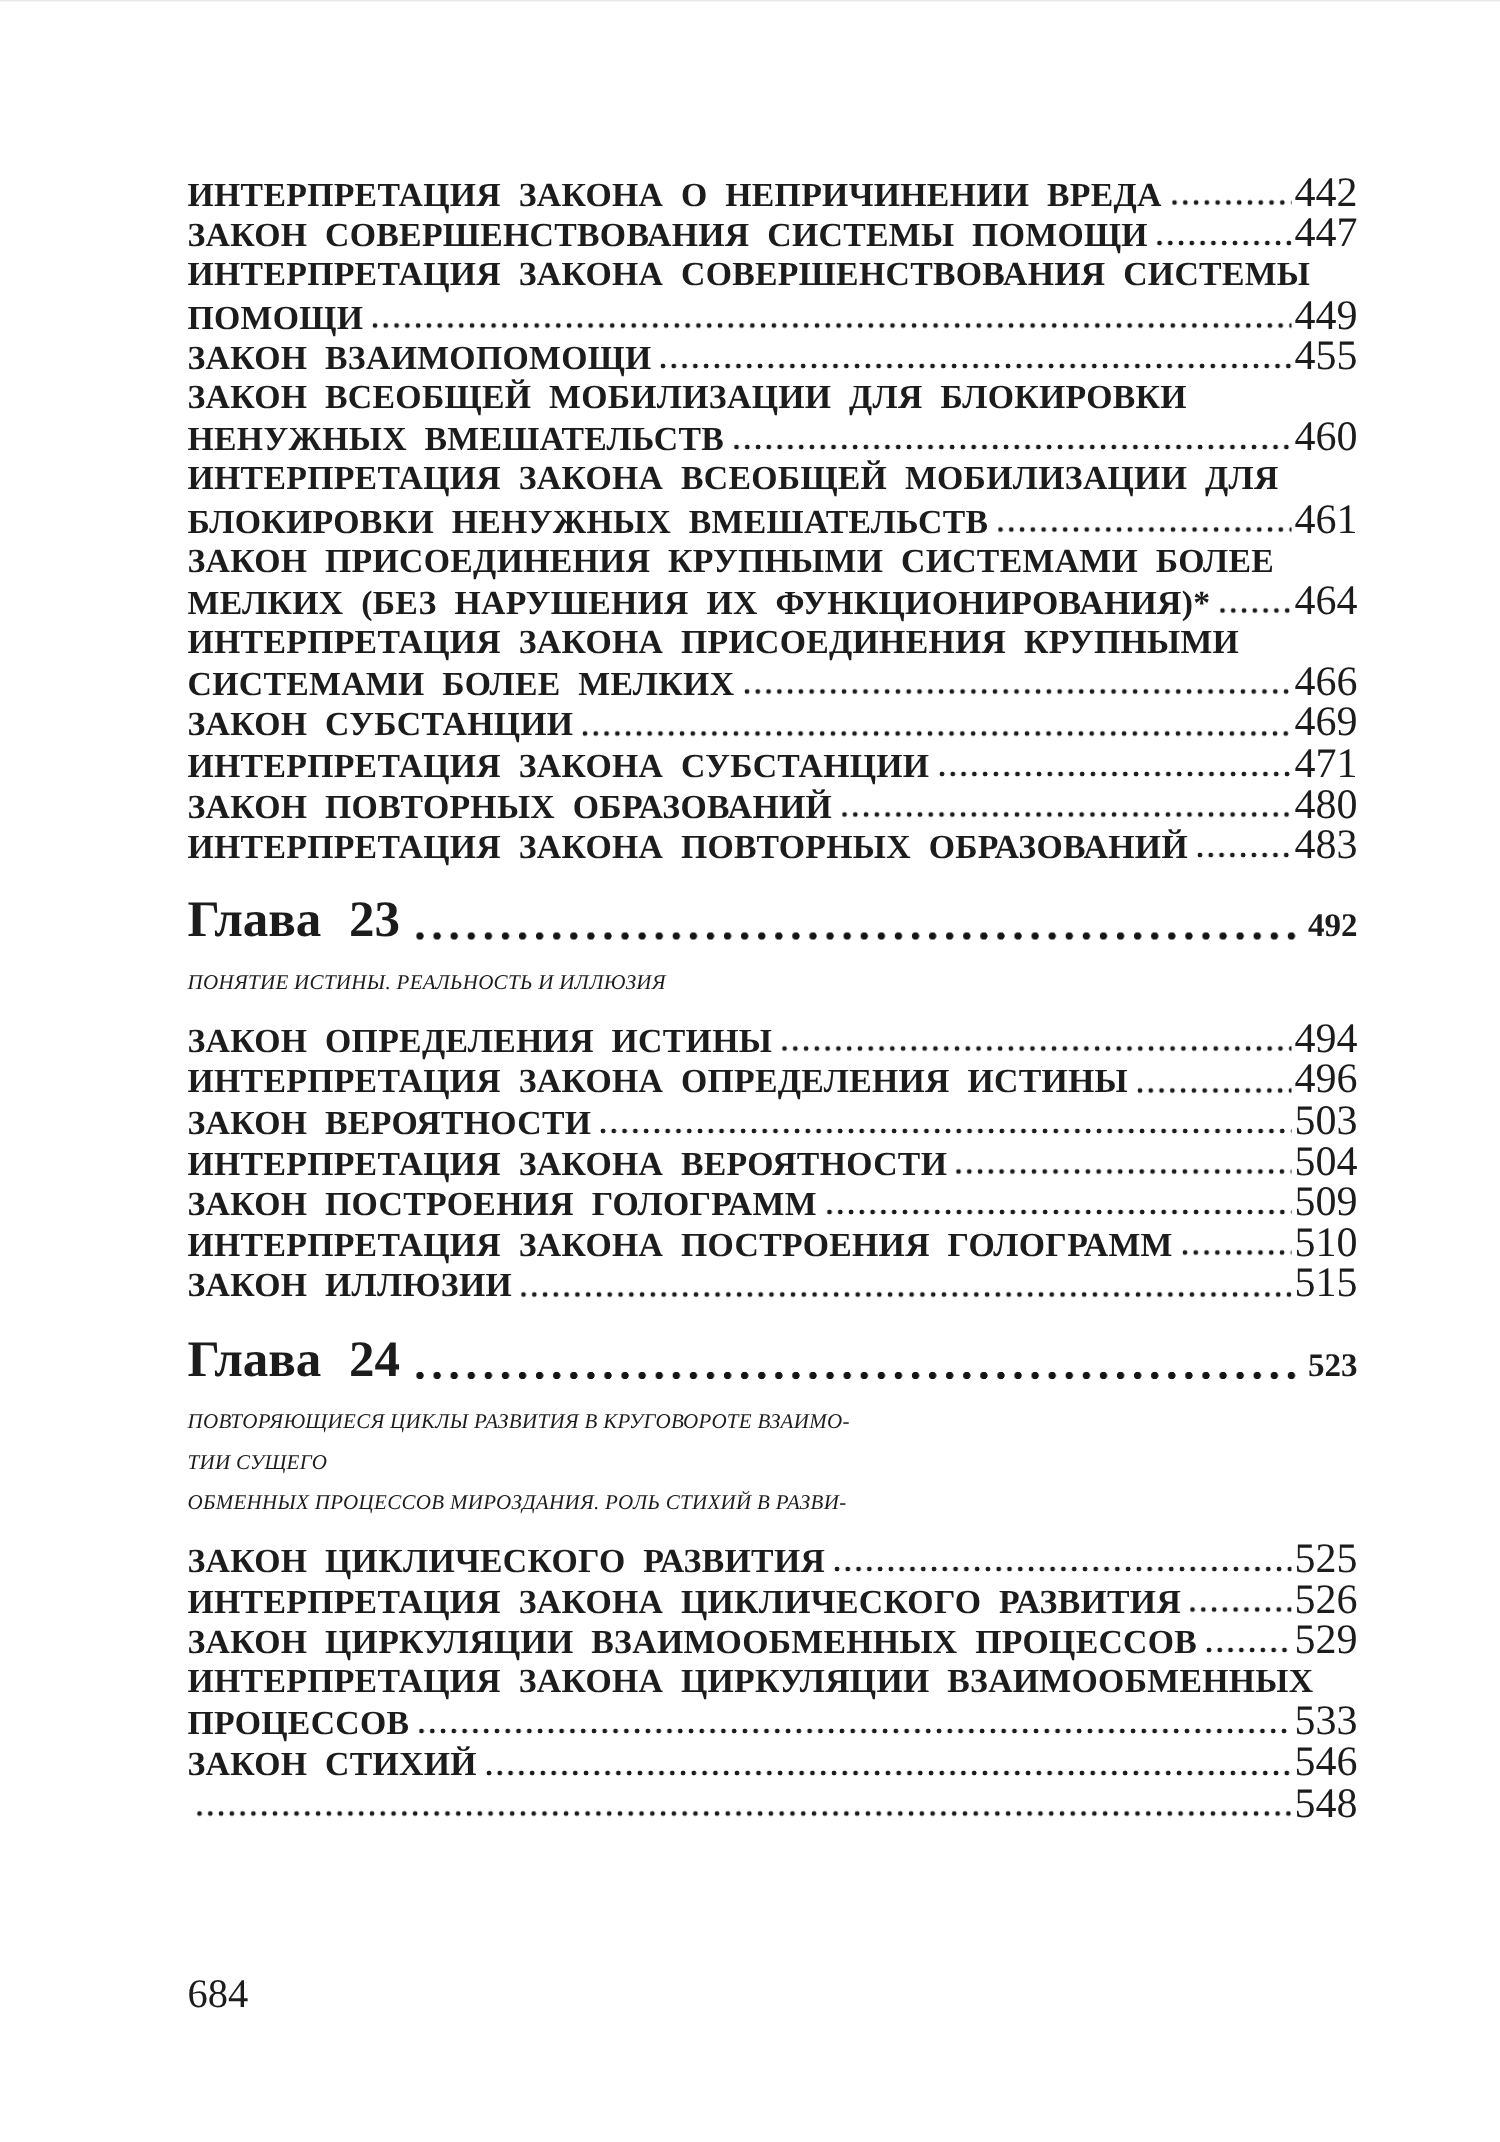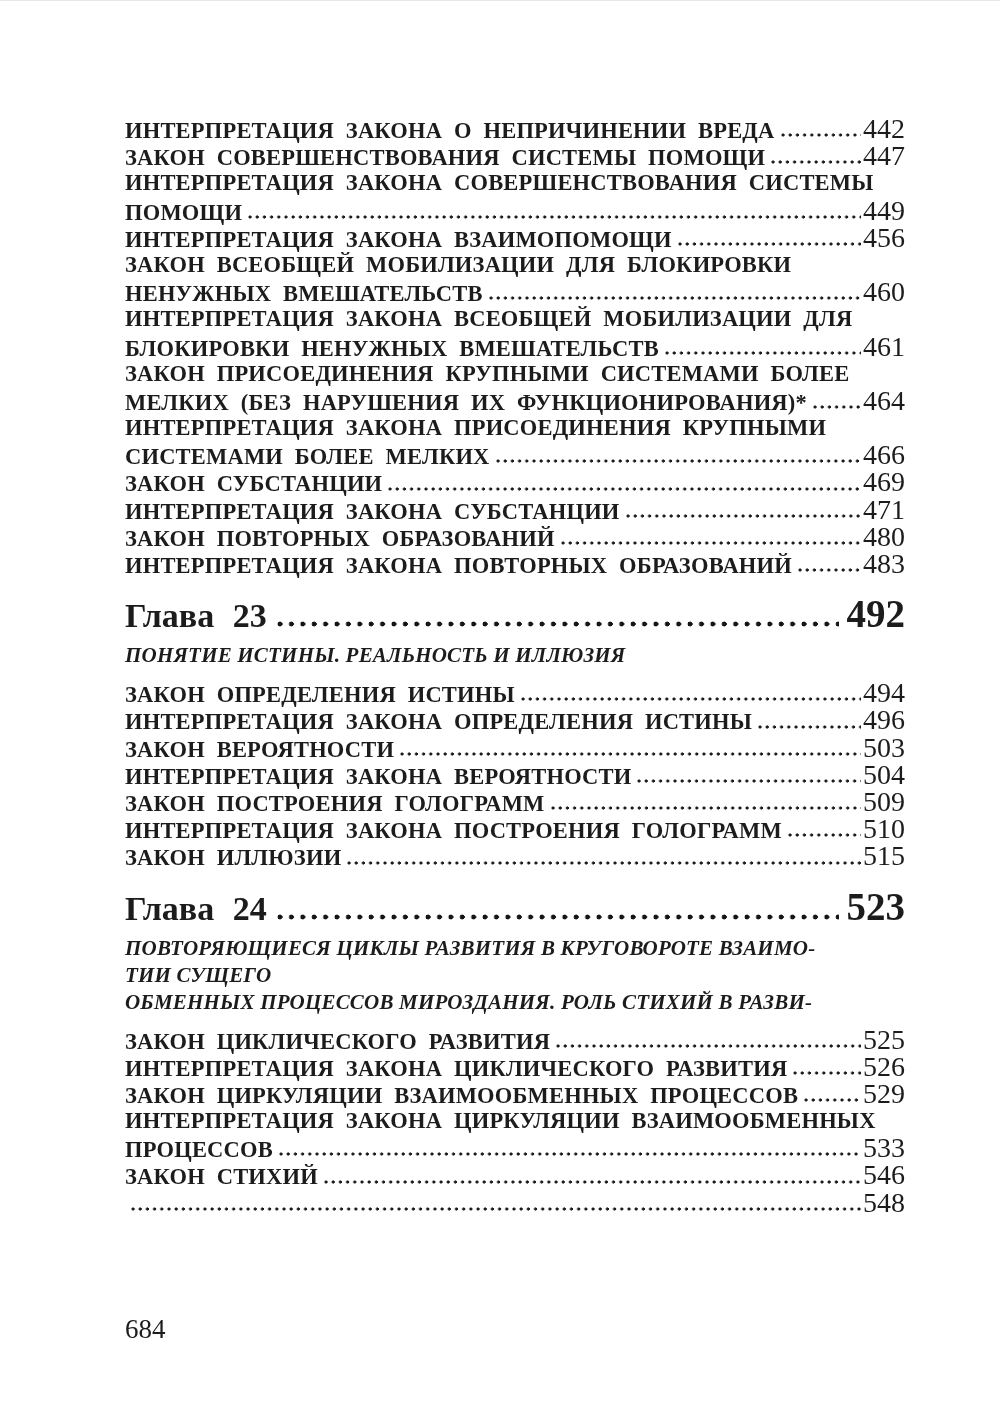--- a/index.html
+++ b/index.html
@@ -60,42 +60,42 @@
     line-height: 42px;
     margin-top: 16px;
   }
   .chapter-title {
     font-size: 34px;
     font-weight: 700;
     word-spacing: 10px;
     white-space: nowrap;
   }
   .chapter-num {
-    font-size: 39px;
+    font-size: 22px;
     font-weight: 700;
     white-space: nowrap;
     text-align: center;
   }
   .chapter-dots {
     flex: 1 1 auto;
     align-self: flex-end;
     height: 6px;
     margin: 0 8px 8px 10px;
     background-image: radial-gradient(circle at 3px 3px, #151515 2.25px, rgba(0,0,0,0) 2.7px);
     background-size: 11.4px 6px;
     background-repeat: repeat-x;
     background-position: left bottom;
   }
   .chapter-subtitle {
     margin-top: 7px;
     margin-bottom: 10px;
   }
   .subtitle-line {
-    font-size: 21px;
-    font-weight: 700;
+    font-size: 14px;
+    font-weight: 400;
     font-style: italic;
     line-height: 27px;
     letter-spacing: 0.2px;
     white-space: nowrap;
   }
   
   .footer-num {
     position: absolute;
     left: 125px;
     top: 1313px;
@@ -121,23 +121,23 @@
       </div>
       <div class="toc-row">
         <span class="toc-text">ИНТЕРПРЕТАЦИЯ ЗАКОНА СОВЕРШЕНСТВОВАНИЯ СИСТЕМЫ</span>
       </div>
       <div class="toc-row">
         <span class="toc-text">ПОМОЩИ</span>
         <span class="dots"></span>
         <span class="toc-num">449</span>
       </div>
       <div class="toc-row">
-        <span class="toc-text">ИНТЕРПРЕТАЦИЯ ЗАКОНА ВЗАИМОПОМОЩИ</span>
-        <span class="dots"></span>
-        <span class="toc-num">456</span>
+        <span class="toc-text">ЗАКОН ВЗАИМОПОМОЩИ</span>
+        <span class="dots"></span>
+        <span class="toc-num">455</span>
       </div>
       <div class="toc-row">
         <span class="toc-text">ЗАКОН ВСЕОБЩЕЙ МОБИЛИЗАЦИИ ДЛЯ БЛОКИРОВКИ</span>
       </div>
       <div class="toc-row">
         <span class="toc-text">НЕНУЖНЫХ ВМЕШАТЕЛЬСТВ</span>
         <span class="dots"></span>
         <span class="toc-num">460</span>
       </div>
       <div class="toc-row">

